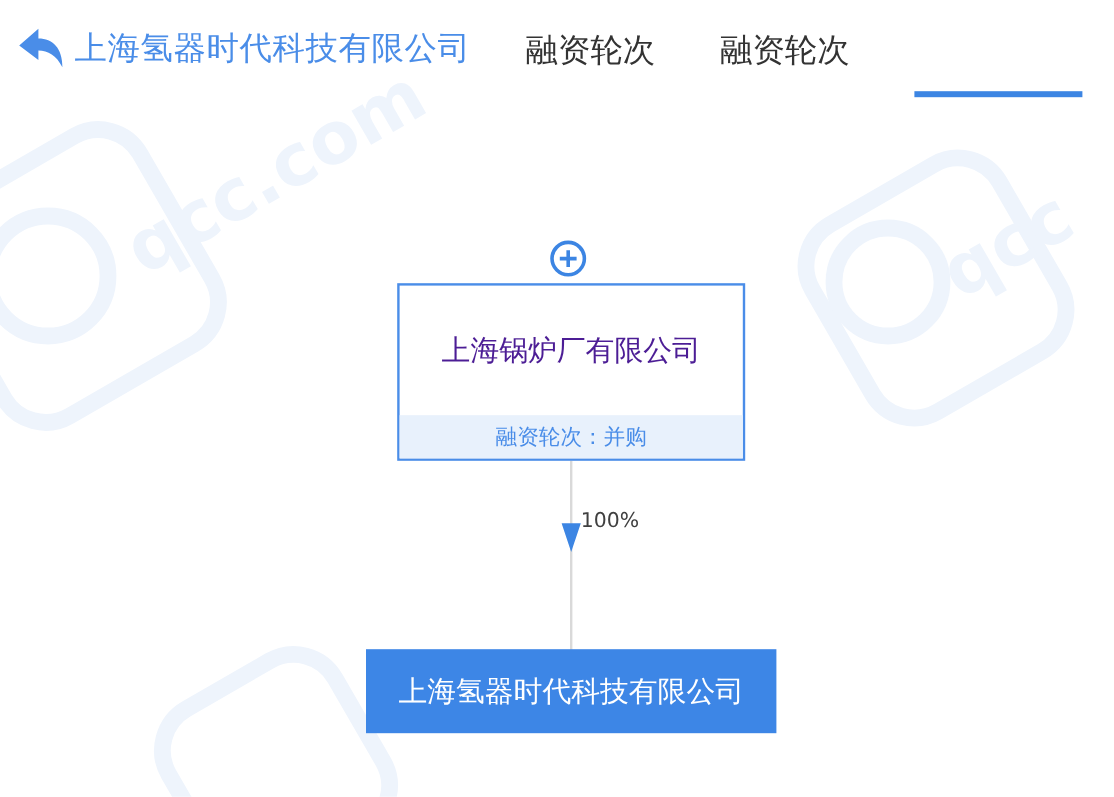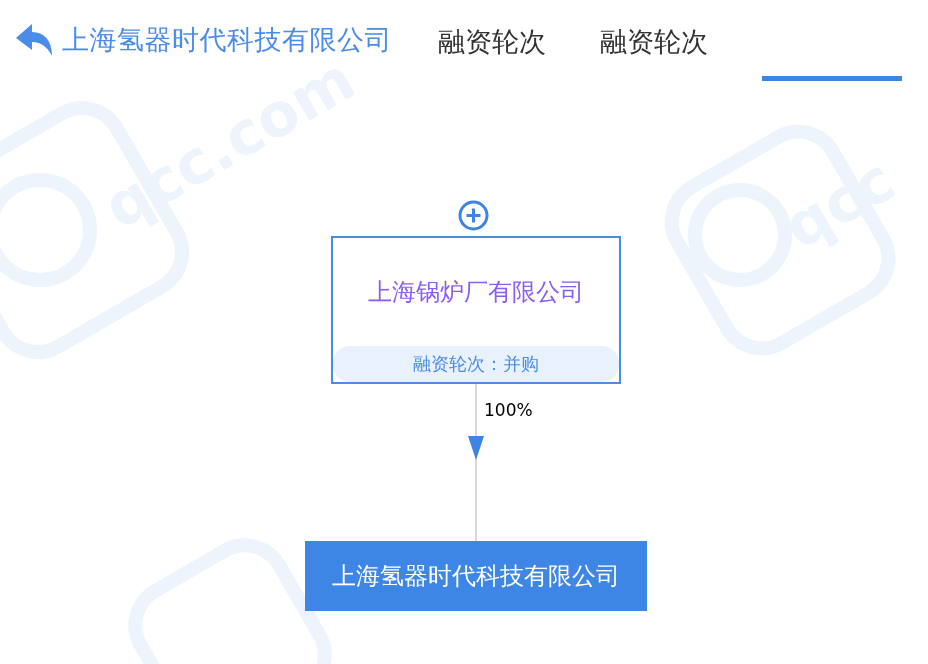--- a/index.html
+++ b/index.html
@@ -26,32 +26,32 @@
     }
     .expand {
       position: absolute; left: 458px; top: 200px; width: 31px; height: 31px; z-index: 2; cursor: pointer;
     }
     .node-top {
       position: absolute; left: 331px; top: 236px; width: 286px; height: 144px;
       border: 2px solid #4a8de8; background: #fff; z-index: 2; box-sizing: content-box; cursor: pointer;
     }
     .node-top .name {
       height: 108px; display: flex; align-items: center; justify-content: center;
-      font-size: 24px; color: #8b5cf6;
+      font-size: 24px; color: #4c1d95;
     }
     .node-top .round {
       position: absolute; left: 0; right: 0; bottom: 0; height: 36px; background: #e8f1fc;
-      display: flex; align-items: center; justify-content: center; font-size: 18px; color: #4a8de8; border-radius: 17px;
+      display: flex; align-items: center; justify-content: center; font-size: 18px; color: #4a8de8;
     }
     .edge { position: absolute; left: 475px; top: 382px; width: 2px; height: 160px; background: #d9d9d9; z-index: 1; }
     .arrow {
       position: absolute; left: 468px; top: 436px; width: 0; height: 0;
       border-left: 8px solid transparent; border-right: 8px solid transparent; border-top: 24px solid #3c85e3; z-index: 2;
     }
-    .pct { position: absolute; left: 484px; top: 400px; font-size: 17px; color: #000000; z-index: 2; }
+    .pct { position: absolute; left: 484px; top: 424px; font-size: 17px; color: #404040; z-index: 2; }
     .node-bottom {
       position: absolute; left: 305px; top: 541px; width: 342px; height: 70px; background: #3d86e6;
       display: flex; align-items: center; justify-content: center; color: #fff; font-size: 24px; z-index: 2; cursor: pointer;
     }
   </style>
 </head>
 <body>
 
 <svg class="watermark" width="928" height="664" viewBox="0 0 928 664">
   <g fill="none" stroke="#eef4fc" stroke-width="14">

